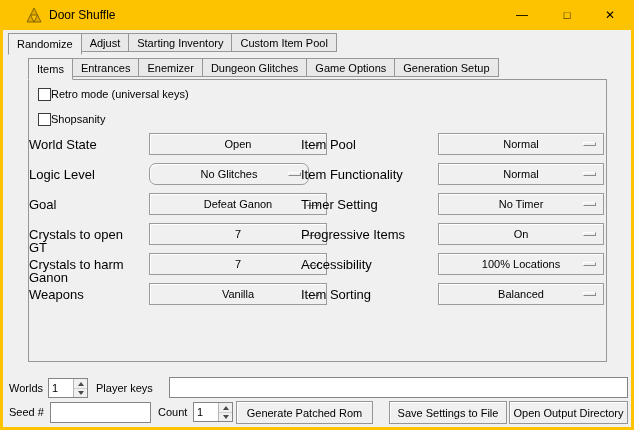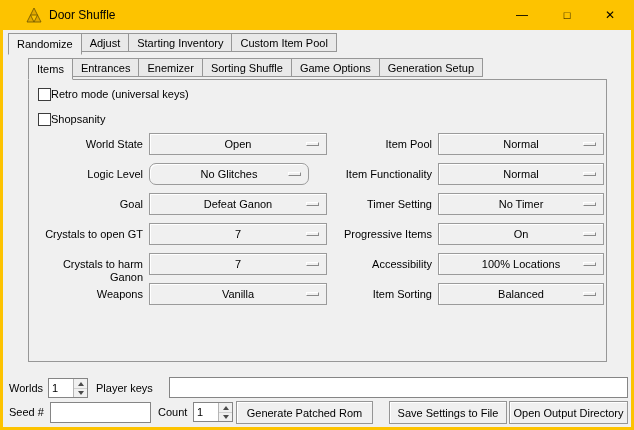--- a/index.html
+++ b/index.html
@@ -30,21 +30,21 @@
   .tab.selected { height:22px; background:#f0f0f0; border-bottom-color:#f0f0f0;
     margin-bottom:-1px; position:relative; z-index:3; }
   
   .pane { position:absolute; left:25px; top:49px; width:579px; height:283px;
     border:1px solid #979797; background:#f0f0f0; }
   
   .checkbox-row { position:absolute; left:9px; display:flex; align-items:center; gap:0;
     font-size:11px; height:16px; }
   .checkbox { width:13px; height:13px; background:#fff; border:1px solid #3c3c3c; flex:0 0 13px; }
   
-  .opt-label { position:absolute; font-size:11px; text-align:right; line-height:13px; }
+  .opt-label { position:absolute; font-size:13px; line-height:13px; }
   .dd { position:absolute; height:22px; background:#f0f0f0; border:1px solid #9b9b9b;
     display:flex; align-items:center; justify-content:center; font-size:11px;
     box-shadow: inset 1px 1px 0 #ffffff; }
   .dd-ind { position:absolute; right:7px; top:8px; width:13px; height:4px; background:#f0f0f0;
     border:1px solid; border-color:#ffffff #8a8a8a #8a8a8a #ffffff; }
   
   .flabel { position:absolute; font-size:11px; line-height:13px; }
   .entry { position:absolute; background:#fff; border:1px solid #858585; font-size:11px;
     padding:0 3px; outline:none; font-family:"Liberation Sans", sans-serif; }
   .spin { position:absolute; width:40px; height:20px; background:#fff; border:1px solid #858585; }
@@ -89,21 +89,21 @@
       <div class="tab selected">Randomize</div>
       <div class="tab">Adjust</div>
       <div class="tab">Starting Inventory</div>
       <div class="tab">Custom Item Pool</div>
     </div>
 
     <div class="tab-row inner-tabs">
       <div class="tab selected">Items</div>
       <div class="tab">Entrances</div>
       <div class="tab">Enemizer</div>
-      <div class="tab">Sorting Shuffle</div>
+      <div class="tab">Dungeon Glitches</div>
       <div class="tab">Game Options</div>
       <div class="tab">Generation Setup</div>
     </div>
 
     <div class="pane">
 
       <div class="checkbox-row" style="top:6px;">
         <span class="checkbox"></span>
         <span>Retro mode (universal keys)</span>
       </div>

